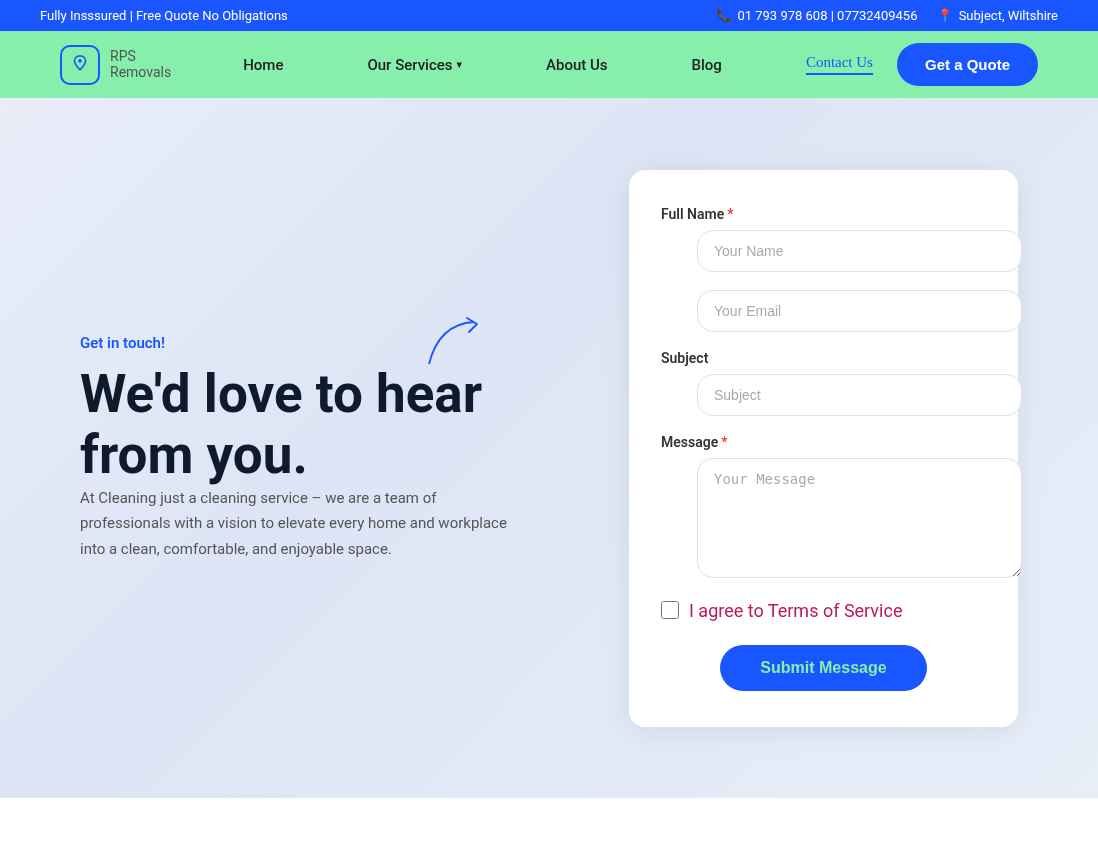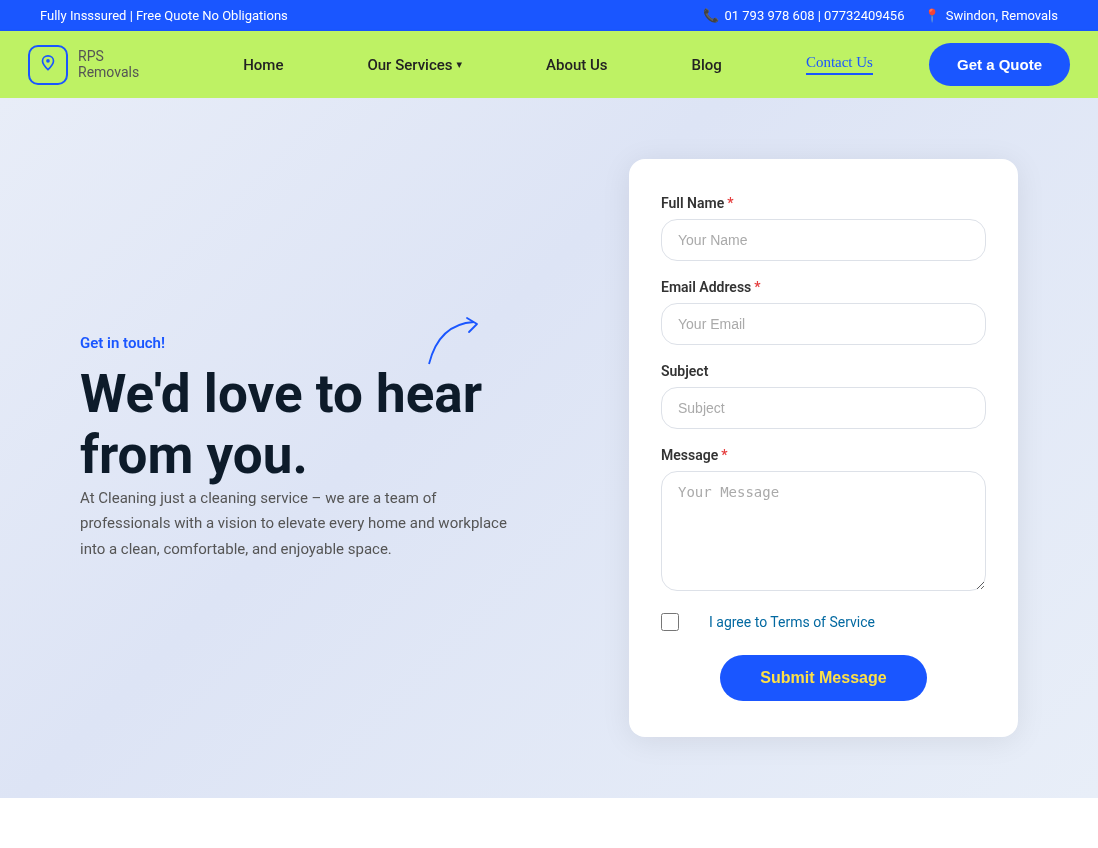--- a/index.html
+++ b/index.html
@@ -14,22 +14,22 @@
       display: flex;
       justify-content: space-between;
       align-items: center;
     }
     .topbar-left { display: flex; align-items: center; gap: 6px; }
     .topbar-right { display: flex; align-items: center; gap: 20px; }
     .topbar-phone, .topbar-location { display: flex; align-items: center; gap: 5px; }
 
     
     .navbar {
-      background: #bef264;
-      padding: 12px 28px;
+      background: #86efac;
+      padding: 12px 60px;
       display: flex;
       align-items: center;
       justify-content: space-between;
       box-shadow: 0 1px 4px rgba(0,0,0,0.06);
     }
     .logo { display: flex; align-items: center; gap: 10px; text-decoration: none; }
     .logo-icon {
       width: 40px; height: 40px;
       border: 2px solid #1a56ff;
       border-radius: 10px;
@@ -108,44 +108,45 @@
     .form-input, .form-textarea {
       width: 100%;
       padding: 12px 16px;
       border: 1.5px solid #dde1e8;
       border-radius: 16px;
       font-size: 14px;
       color: #333;
       background: #fff;
       outline: none;
       transition: border-color 0.2s;
+      margin-left: 36px;
     }
     .form-input::placeholder, .form-textarea::placeholder { color: #aaa; }
     .form-textarea { height: 120px; resize: vertical; }
 
     .checkbox-row {
       display: flex;
       align-items: center;
       gap: 10px;
       margin-bottom: 24px;
     }
     .checkbox-input {
       width: 18px; height: 18px;
       border: 1.5px solid #aaa;
       border-radius: 4px;
       cursor: pointer;
       accent-color: #1a56ff;
     }
-    .checkbox-label { font-size: 14px; color: #0369a1; margin-left: 20px; }
+    .checkbox-label { font-size: 18px; color: #be185d; }
 
     .submit-btn {
       display: block;
       margin: 0 auto;
       background: #1a56ff;
-      color: #fde047;
+      color: #86efac;
       border: none;
       border-radius: 30px;
       padding: 14px 40px;
       font-size: 16px;
       font-weight: 600;
       cursor: pointer;
     }
   </style>
 </head>
 <body>
@@ -154,21 +155,21 @@
   <div class="topbar-left">
     <span>Fully Insssured  |  Free Quote No Obligations</span>
   </div>
   <div class="topbar-right">
     <div class="topbar-phone">
       <span style="font-size:13px;">📞</span>
       <span>01 793 978 608  | 07732409456</span>
     </div>
     <div class="topbar-location">
       <span style="font-size:13px;">📍</span>
-      <span>Swindon, Removals</span>
+      <span>Subject, Wiltshire</span>
     </div>
   </div>
 </div>
 
 <nav class="navbar">
   <a class="logo" href="#">
     <div class="logo-icon">
       <svg viewBox="0 0 24 24" fill="none" xmlns="http://www.w3.org/2000/svg">
         <path d="M12 2C8.5 2 6 4.5 6 7.5C6 11 9 14 12 17C15 14 18 11 18 7.5C18 4.5 15.5 2 12 2Z" stroke="#1a56ff" stroke-width="1.8" fill="none"></path>
         <circle cx="12" cy="7.5" r="2" fill="#1a56ff"></circle>
@@ -210,23 +211,20 @@
 
   <div class="form-card">
     <div class="form-group">
       <label class="form-label">
         <span>Full Name</span><span class="required-star">*</span>
       </label>
       <input type="text" class="form-input" placeholder="Your Name" style="">
     </div>
 
     <div class="form-group">
-      <label class="form-label">
-        <span>Email Address</span><span class="required-star">*</span>
-      </label>
       <input type="email" class="form-input" placeholder="Your Email" style="">
     </div>
 
     <div class="form-group">
       <label class="form-label">Subject</label>
       <input type="text" class="form-input" placeholder="Subject" style="">
     </div>
 
     <div class="form-group">
       <label class="form-label">

